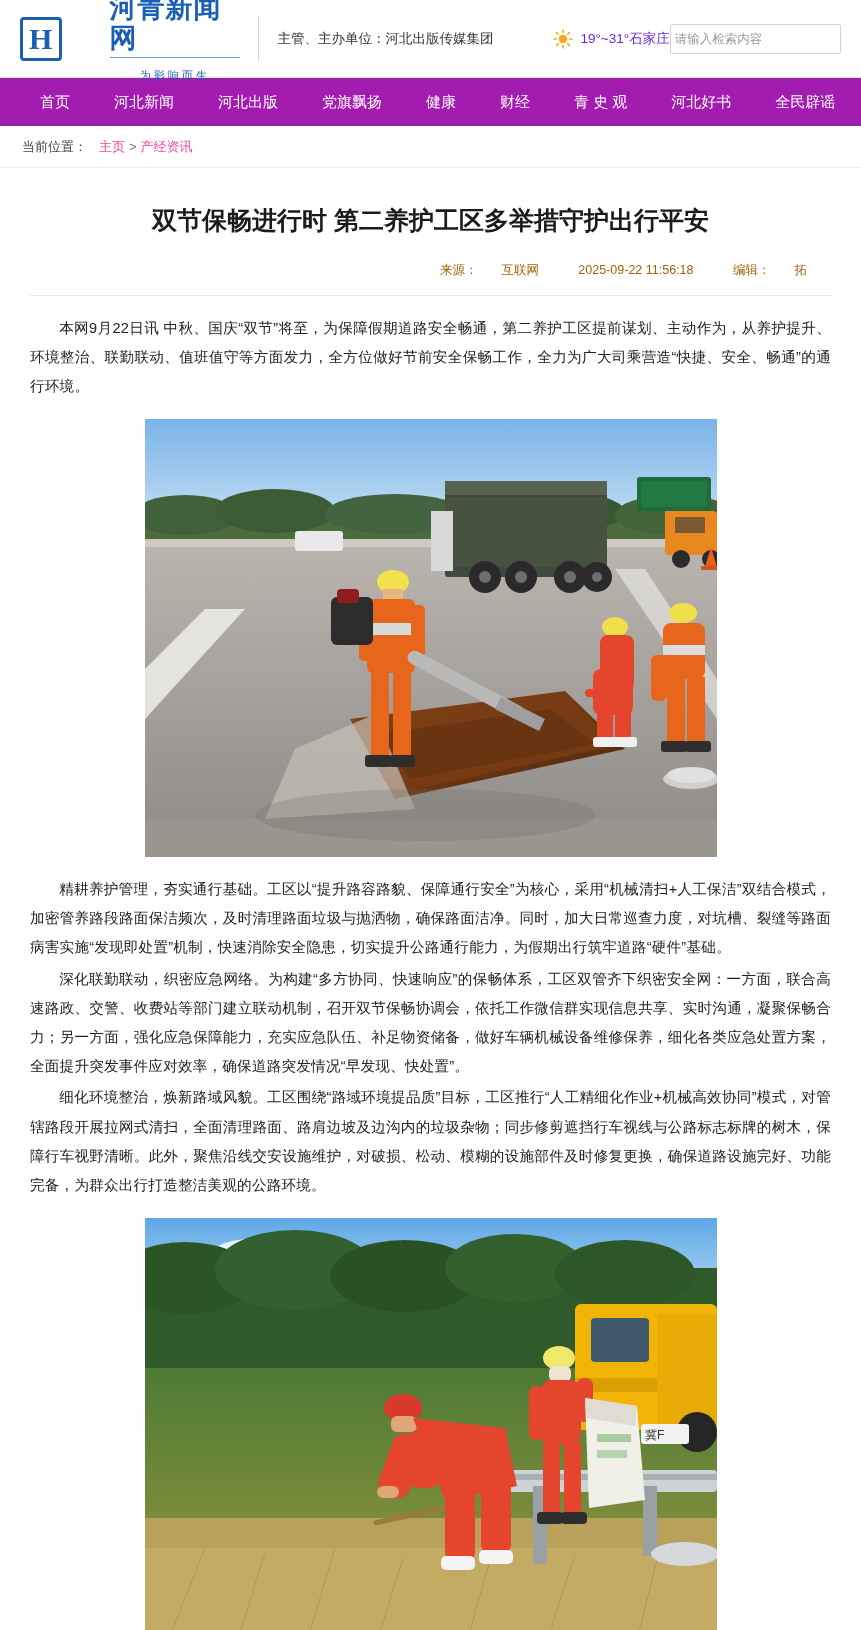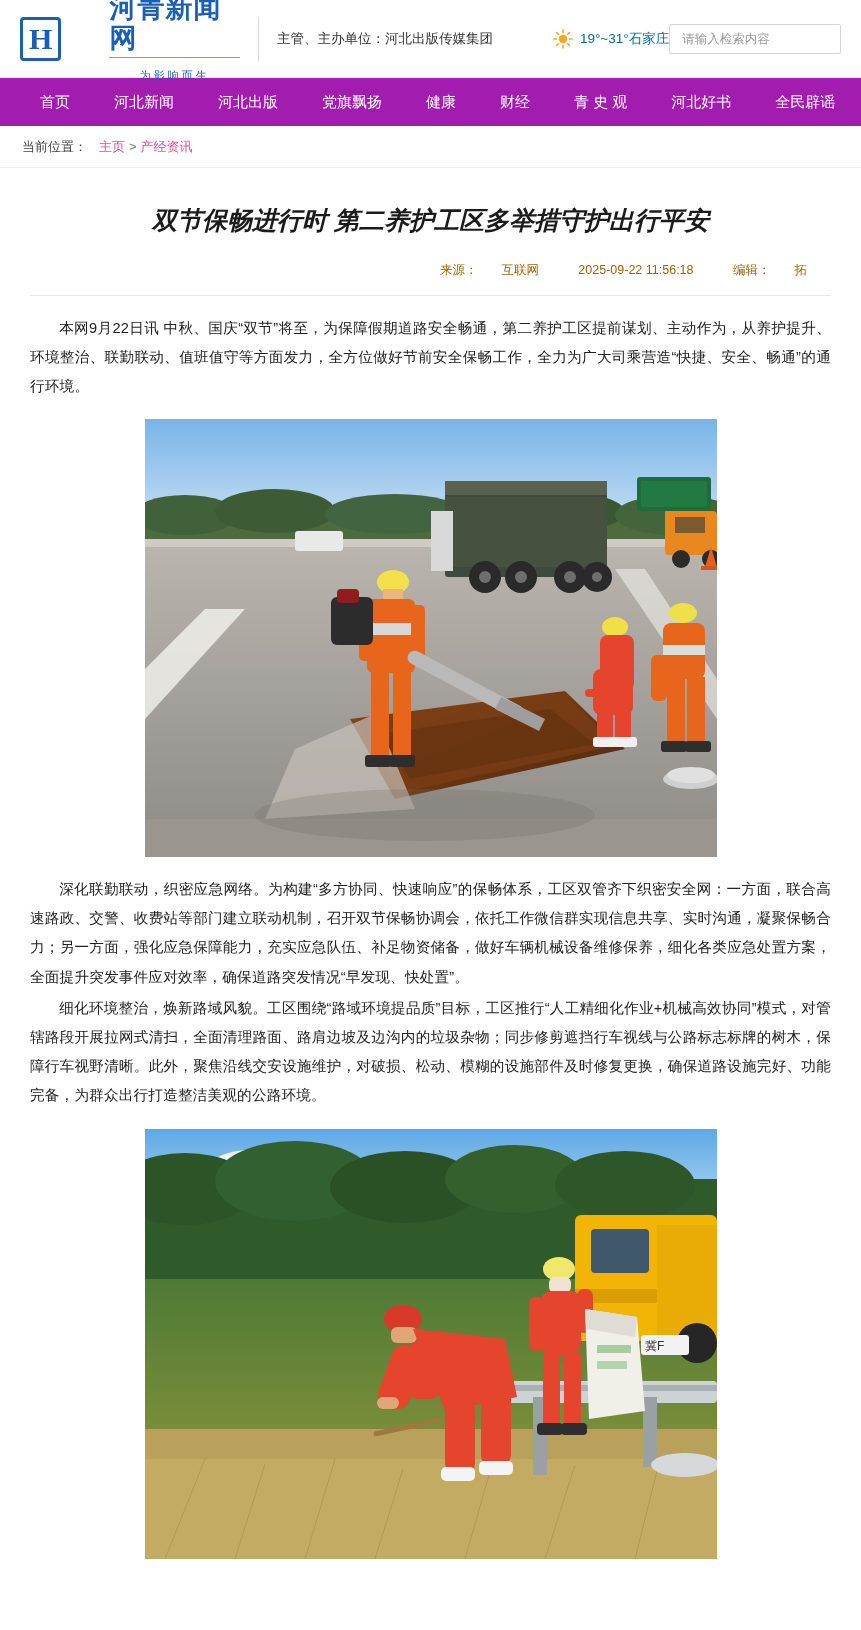--- a/index.html
+++ b/index.html
@@ -51,30 +51,30 @@
   }
   .divider-v {
     width: 1px; height: 44px; background: #d8d8d8; margin: 0 18px;
   }
   .sponsor {
     font-size: 13.5px; color: #333; white-space: nowrap;
   }
   .weather {
     display: flex; align-items: center; gap: 7px;
     margin-left: 60px;
-    font-size: 13.5px; color: #0369a1; white-space: nowrap;
+    font-size: 13.5px; color: #6d28d9; white-space: nowrap;
   }
   .sun-icon { display:block; }
   .search-box {
     margin-left: auto;
     width: 180px; height: 30px;
     border: 1px solid #d4d4d4;
     border-radius: 2px;
     display: flex; align-items: center;
-    padding: 0 10px;
+    padding: 0 2px;
     background: #fff;
   }
   .search-box input {
     border: none; outline: none;
     width: 100%;
     font-size: 12.5px;
     color: #333;
     font-family: "Liberation Sans", sans-serif;
     background: transparent;
   }
@@ -119,21 +119,20 @@
     padding: 28px 30px 40px 30px;
   }
   .article-title {
     font-size: 25px;
     font-weight: bold;
     text-align: center;
     color: #1b1b1b;
     line-height: 1.5;
     margin: 6px 0 22px 0;
     font-family: "Liberation Sans", sans-serif;
-    font-style: italic;
   }
   .article-meta {
     text-align: right;
     font-size: 12.5px;
     color: #a16207;
     padding-bottom: 16px;
     border-bottom: 1px solid #e8e8e8;
   }
   .article-meta span { margin: 0 12px; }
 
@@ -356,20 +355,21 @@
           <rect x="516" y="322" width="26" height="11" rx="3" fill="#2e2e2e"></rect>
           <rect x="540" y="322" width="26" height="11" rx="3" fill="#2e2e2e"></rect>
         </g>
 
         <ellipse cx="546" cy="360" rx="28" ry="10" fill="#cfcfcf"></ellipse>
         <ellipse cx="546" cy="356" rx="24" ry="8" fill="#e0e0e0"></ellipse>
 
         <ellipse cx="280" cy="396" rx="170" ry="26" fill="#6f6a65" opacity="0.25"></ellipse>
       </svg>
 
+      <p>精耕养护管理，夯实通行基础。工区以“提升路容路貌、保障通行安全”为核心，采用“机械清扫+人工保洁”双结合模式，加密管养路段路面保洁频次，及时清理路面垃圾与抛洒物，确保路面洁净。同时，加大日常巡查力度，对坑槽、裂缝等路面病害实施“发现即处置”机制，快速消除安全隐患，切实提升公路通行能力，为假期出行筑牢道路“硬件”基础。</p>
       <p>深化联勤联动，织密应急网络。为构建“多方协同、快速响应”的保畅体系，工区双管齐下织密安全网：一方面，联合高速路政、交警、收费站等部门建立联动机制，召开双节保畅协调会，依托工作微信群实现信息共享、实时沟通，凝聚保畅合力；另一方面，强化应急保障能力，充实应急队伍、补足物资储备，做好车辆机械设备维修保养，细化各类应急处置方案，全面提升突发事件应对效率，确保道路突发情况“早发现、快处置”。</p>
       <p>细化环境整治，焕新路域风貌。工区围绕“路域环境提品质”目标，工区推行“人工精细化作业+机械高效协同”模式，对管辖路段开展拉网式清扫，全面清理路面、路肩边坡及边沟内的垃圾杂物；同步修剪遮挡行车视线与公路标志标牌的树木，保障行车视野清晰。此外，聚焦沿线交安设施维护，对破损、松动、模糊的设施部件及时修复更换，确保道路设施完好、功能完备，为群众出行打造整洁美观的公路环境。</p>
 
       <svg class="photo photo-2" viewBox="0 0 572 430" role="img">
         <defs>
           <linearGradient id="sky2" x1="0" y1="0" x2="0" y2="1">
             <stop offset="0%" stop-color="#5fa8e6"></stop>
               <stop offset="100%" stop-color="#b9dcf2"></stop>
           </linearGradient>
           <linearGradient id="grass2" x1="0" y1="0" x2="0" y2="1">

